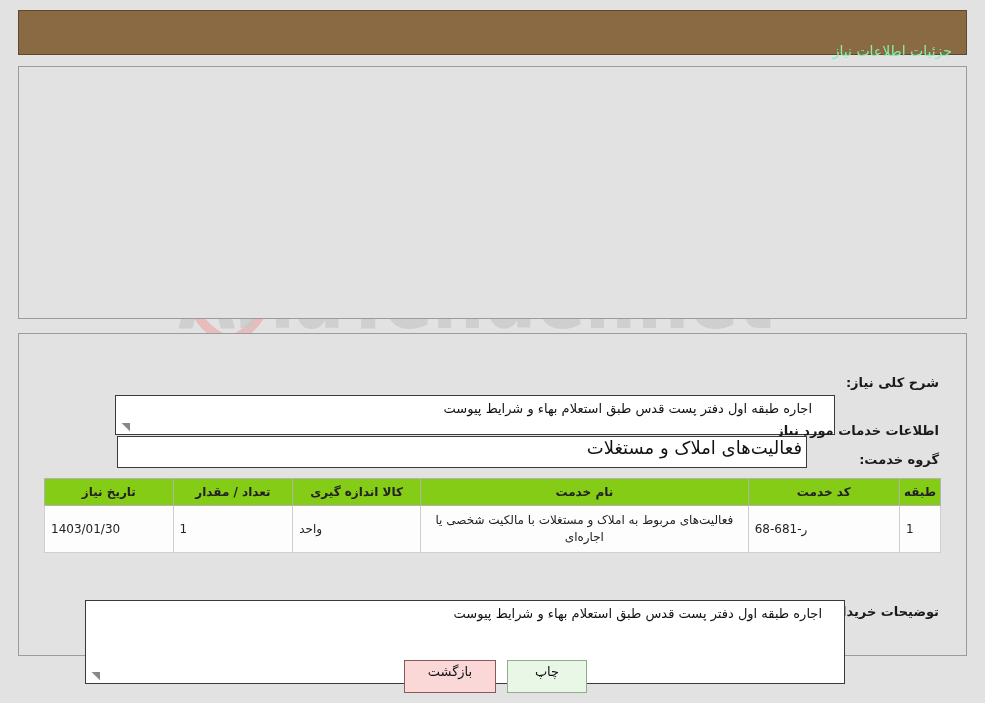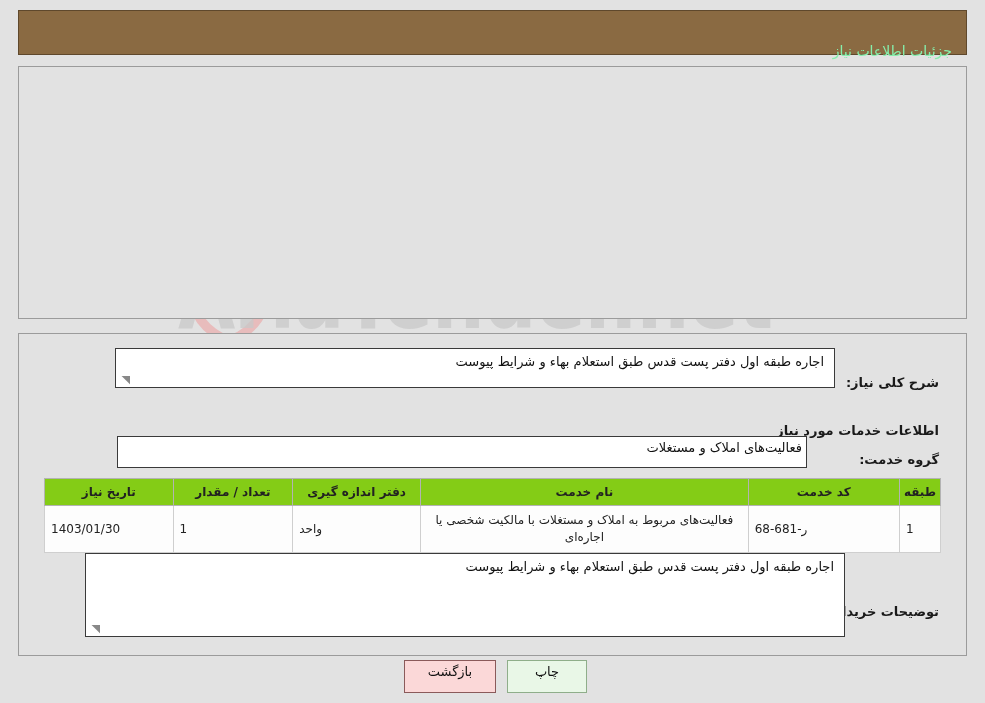--- a/index.html
+++ b/index.html
@@ -66,21 +66,21 @@
   .lbl {
     position: absolute;
     font-size: 13px; color: #222;
     white-space: nowrap;
     text-align: right;
   }
   .fld {
     position: absolute;
     background: #ffffff;
     border: 1px solid #3a3a3a;
-    font-size: 13px; color: #111;
+    font-size: 18px; color: #111;
     padding: 1px 4px 0 4px;
     line-height: 19px; height: 32px;
     overflow: hidden; white-space: nowrap;
   }
   .fld.c   { text-align: center; }
   .fld.r   { text-align: right; }
   .fld.cream { background: #f6f2dd; }
   .plain {
     position: absolute;
     font-size: 13px; color: #222; white-space: nowrap;
@@ -109,23 +109,23 @@
     width: 13px; height: 13px;
     background: #f0f0f0; border: 1px solid #a7a7a7;
   }
 
   
   .ta {
     position: absolute;
     background: #ffffff;
     border: 1px solid #3a3a3a;
     font-size: 13px; color: #111;
-    padding: 4px 10px 0 6px;
+    padding: 4px 22px 0 6px;
     line-height: 18px;
-    text-align: right; overflow: hidden;
+    text-align: right; overflow: hidden; margin-top: 47px;
   }
   .ta .grip {
     position: absolute;
     left: 2px; bottom: 1px;
     width: 12px; height: 12px;
     color: #888; font-size: 11px; line-height: 12px;
     direction: ltr; text-align: left;
     transform: scaleX(-1);
   }
 
@@ -267,21 +267,21 @@
       <col class="c2">
       <col class="c3">
       <col class="c4">
       <col class="c5">
     </colgroup>
   <thead>
     <tr>
       <th>طبقه</th>
       <th>کد خدمت</th>
       <th>نام خدمت</th>
-      <th>دفتر اندازه گیری</th>
+      <th>کالا اندازه گیری</th>
       <th>تعداد / مقدار</th>
       <th>تاریخ نیاز</th>
     </tr>
   </thead>
   <tbody>
     <tr>
       <td>1</td>
       <td>ر-681-68</td>
       <td class="name">فعالیت‌های مربوط به املاک و مستغلات با مالکیت شخصی یا اجاره‌ای</td>
       <td>واحد</td>

